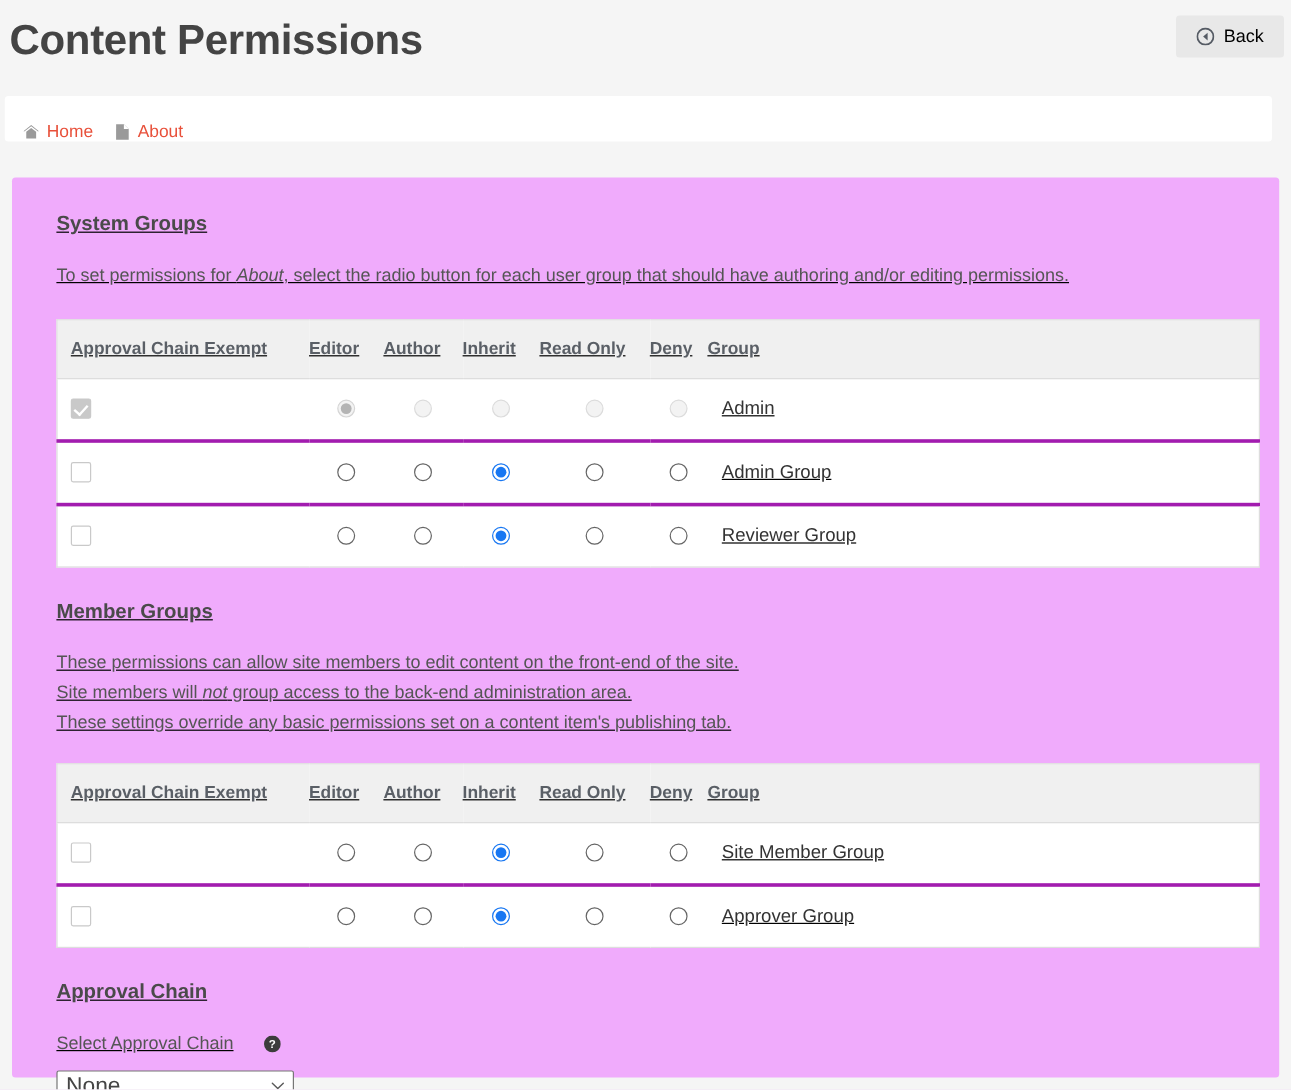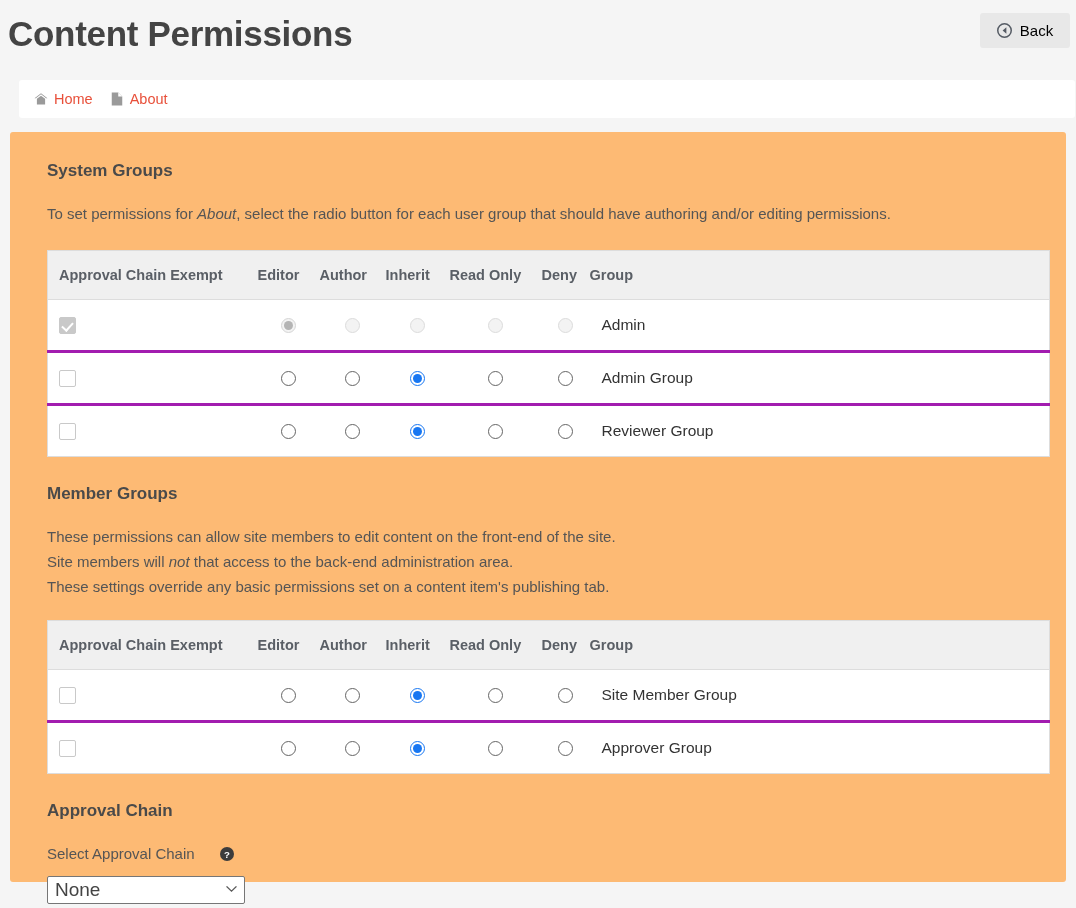--- a/index.html
+++ b/index.html
@@ -58,29 +58,29 @@
   .back-button .icon-circle-arrow {
     width: 15px;
     height: 15px;
     flex: 0 0 15px;
     display: block;
   }
 
   
   .breadcrumb-bar {
     position: absolute;
-    left: 19px;
+    left: 4px;
     top: 80px;
     width: 1056px;
     height: 38px;
     box-sizing: border-box;
     background: #ffffff;
     border-radius: 3px;
     display: flex;
-    align-items: center;
+    align-items: flex-end;
     padding-left: 15px;
   }
   .crumb {
     display: flex;
     align-items: center;
     gap: 6px;
     margin-right: 17px;
     text-decoration: none;
     color: #e8503a;
     font-size: 14.5px;
@@ -89,27 +89,28 @@
     width: 14px;
     height: 14px;
     display: block;
     fill: #9a9a9a;
   }
 
   
   .content-panel {
     position: absolute;
     left: 10px;
-    top: 132px;
+    top: 148px;
     width: 1056px;
     height: 750px;
     box-sizing: border-box;
-    background: #fdba74;
+    background: #f0abfc;
     border-radius: 3px;
     padding: 28px 18px 0 18px;
+    text-decoration: underline;
   }
 
   .section-title {
     margin: 0 0 0 19px;
     font-size: 17px;
     font-weight: bold;
     color: #4a4a4a;
     line-height: 22px;
   }
   .section-desc {
@@ -370,21 +371,21 @@
             <td class="cell-center c-readonly"><span class="radio-wrap"><span class="radio"></span></span></td>
             <td class="cell-center c-deny"><span class="radio-wrap"><span class="radio"></span></span></td>
             <td class="cell-group">Reviewer Group</td>
           </tr>
         </tbody>
     </table>
 
     <h2 class="section-title" style="margin-top:26px;">Member Groups</h2>
     <p class="section-desc">
       <span>These permissions can allow site members to edit content on the front-end of the site.</span><br>
-      <span>Site members will </span><em>not</em><span> that access to the back-end administration area.</span><br>
+      <span>Site members will </span><em>not</em><span> group access to the back-end administration area.</span><br>
       <span>These settings override any basic permissions set on a content item's publishing tab.</span>
     </p>
 
     <table class="perm-table" style="margin-top:21px;">
       <colgroup>
         <col class="c-exempt">
           <col class="c-editor">
           <col class="c-author">
           <col class="c-inherit">
         <col class="c-readonly">

